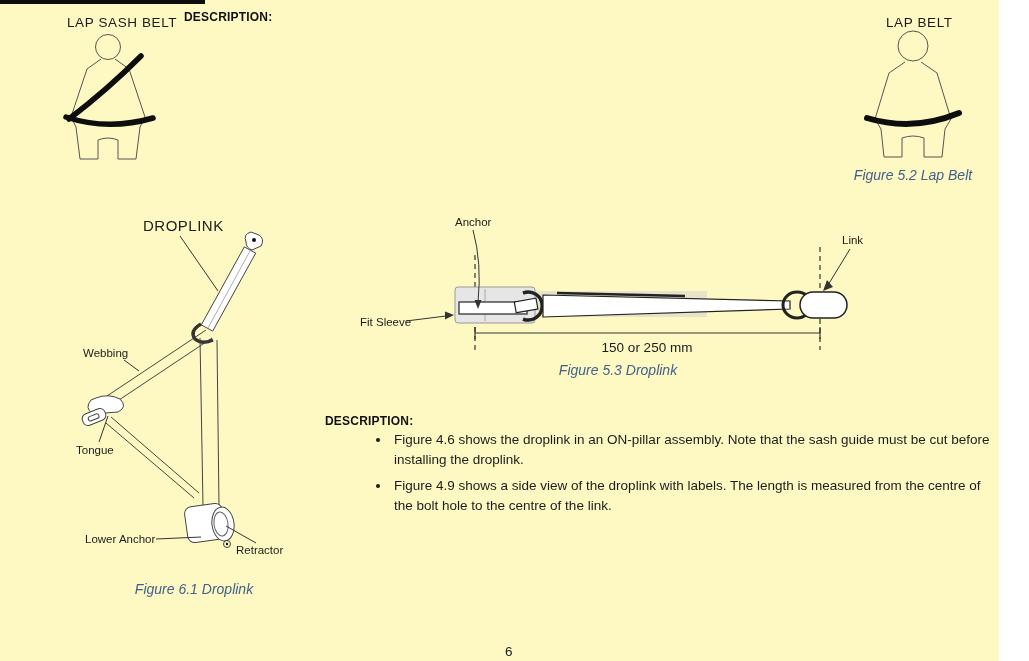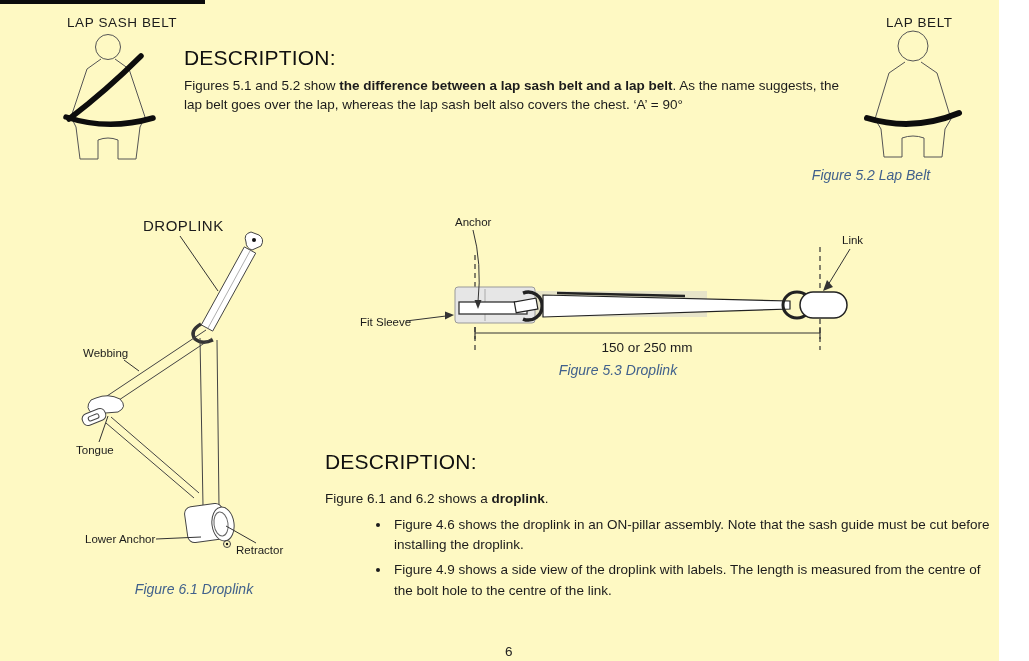--- a/index.html
+++ b/index.html
@@ -2,21 +2,21 @@
 <html><head>
 <meta charset="utf-8">
 <style>
   html,body{margin:0;padding:0;background:#ffffff;}
   .page{position:relative;width:999px;height:661px;background:#fef9c3;overflow:hidden;
         font-family:"Liberation Sans",sans-serif;color:#1f1f1f;}
   .abs{position:absolute;}
   .scan-bar{left:0;top:0;width:205px;height:4px;background:#0c0c0c;}
   .fig-label{font-size:13.5px;color:#1c1c1c;letter-spacing:0.6px;}
   .caption{font-style:italic;font-size:14px;color:#41618c;text-align:center;}
-  .desc-h{font-size:21px;font-weight:normal;color:#101010;letter-spacing:0.2px;margin-top:36px;}
+  .desc-h{font-size:12px;font-weight:bold;color:#101010;letter-spacing:0.2px;}
   .body-txt{font-size:13.5px;line-height:1.4;color:#1c1c1c;}
   .body-txt b{font-weight:bold;}
   .bullets{margin:2px 0 0 0;padding-left:66px;}
   .bullets li{padding-left:3px;margin-bottom:5px;line-height:1.5;}
   .intro{margin:16px 0 6px 0;}
   .pagenum{font-size:13.5px;color:#222;}
   svg text{font-family:"Liberation Sans",sans-serif;fill:#1c1c1c;}
   .thin{stroke:#555;stroke-width:1;fill:none;}
   .art{stroke:#444;stroke-width:1;fill:#ffffff;}
 </style>
@@ -38,25 +38,24 @@
 
 
   <div class="abs fig-label" style="left:886px;top:15px;">LAP BELT</div>
 
   <svg class="abs" style="left:858px;top:22px;" width="110" height="145" viewBox="0 0 110 145">
     <circle cx="55" cy="24" r="15" class="thin"></circle>
     <path d="M47,40 L31,51 L17,97 L23,107 L26,135 L44,135 L44,116 Q55,112 66,116 L66,135 L84,135 L87,107 L93,97 L79,51 L63,40" class="thin"></path>
     <path d="M9,96 Q55,110 101,91" stroke="#0d0d0d" stroke-width="6" fill="none" stroke-linecap="round"></path>
   </svg>
 
-  <div class="abs caption" style="left:808px;top:167px;width:126px;">Figure 5.2 Lap Belt</div>
+  <div class="abs caption" style="left:850px;top:167px;width:126px;">Figure 5.2 Lap Belt</div>
 
   <div class="abs" style="left:184px;top:10px;width:668px;">
     <div class="desc-h">DESCRIPTION:</div>
-    <p class="body-txt" style="margin:7px 0 0 0;width:658px;"><span>Figures 5.1 and 5.2 show </span><b>the difference between a lap sash belt and a lap belt</b><span>. As the name suggests, the lap belt goes over the lap, whereas the lap sash belt also covers the chest. ‘A’ = 90°</span></p>
   </div>
 
   <svg class="abs" style="left:60px;top:205px;" width="245" height="360" viewBox="0 0 245 360">
     <text x="83" y="26" font-size="15" letter-spacing="0.5">DROPLINK</text>
     <line x1="120" y1="31" x2="158" y2="86" stroke="#333" stroke-width="1"></line>
 
     <path d="M186,37 Q183,29 191,27 L199,30 Q205,34 201,41 L192,45 Q186,43 186,37 Z" class="art"></path>
     <circle cx="194" cy="35" r="2" fill="#111"></circle>
 
     <path d="M184.3,41.9 L195.7,48.1 L152.7,126.1 L141.3,119.9 Z" class="art"></path>
@@ -133,21 +132,20 @@
 
     <text x="15" y="123" font-size="11.5">Fit Sleeve</text>
     <line x1="61" y1="118" x2="101" y2="113" stroke="#333" stroke-width="1"></line>
     <polygon points="100,108.5 109,112 100,116.5" fill="#333"></polygon>
   </svg>
 
   <div class="abs caption" style="left:550px;top:362px;width:136px;">Figure 5.3 Droplink</div>
 
   <div class="abs" style="left:325px;top:414px;width:668px;">
     <div class="desc-h">DESCRIPTION:</div>
-    <p class="body-txt intro"><span>Figure 6.1 and 6.2 shows a </span><b>droplink</b><span>.</span></p>
     <ul class="bullets body-txt">
       <li>Figure 4.6 shows the droplink in an ON-pillar assembly. Note that the sash guide must be cut before installing the droplink.</li>
       <li>Figure 4.9 shows a side view of the droplink with labels. The length is measured from the centre of the bolt hole to the centre of the link.</li>
     </ul>
   </div>
 
   <div class="abs pagenum" style="left:505px;top:644px;">6</div>
 
 </div>
 

